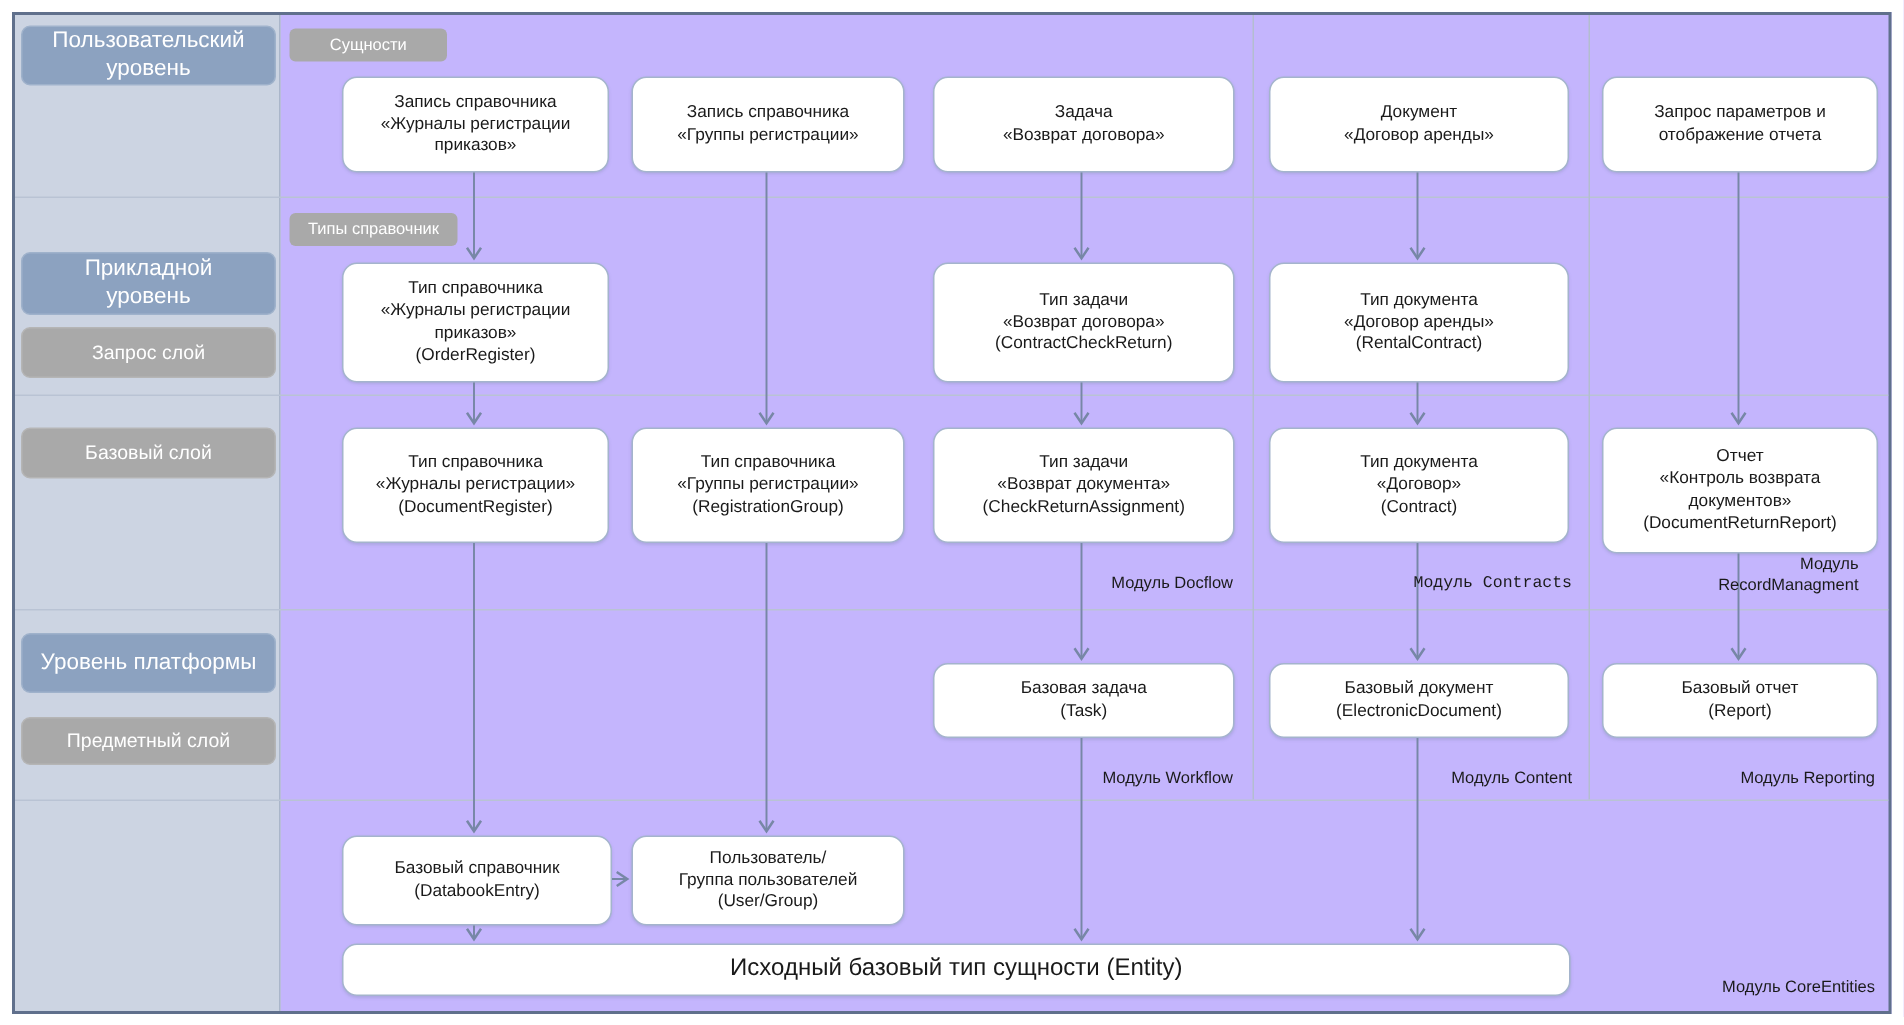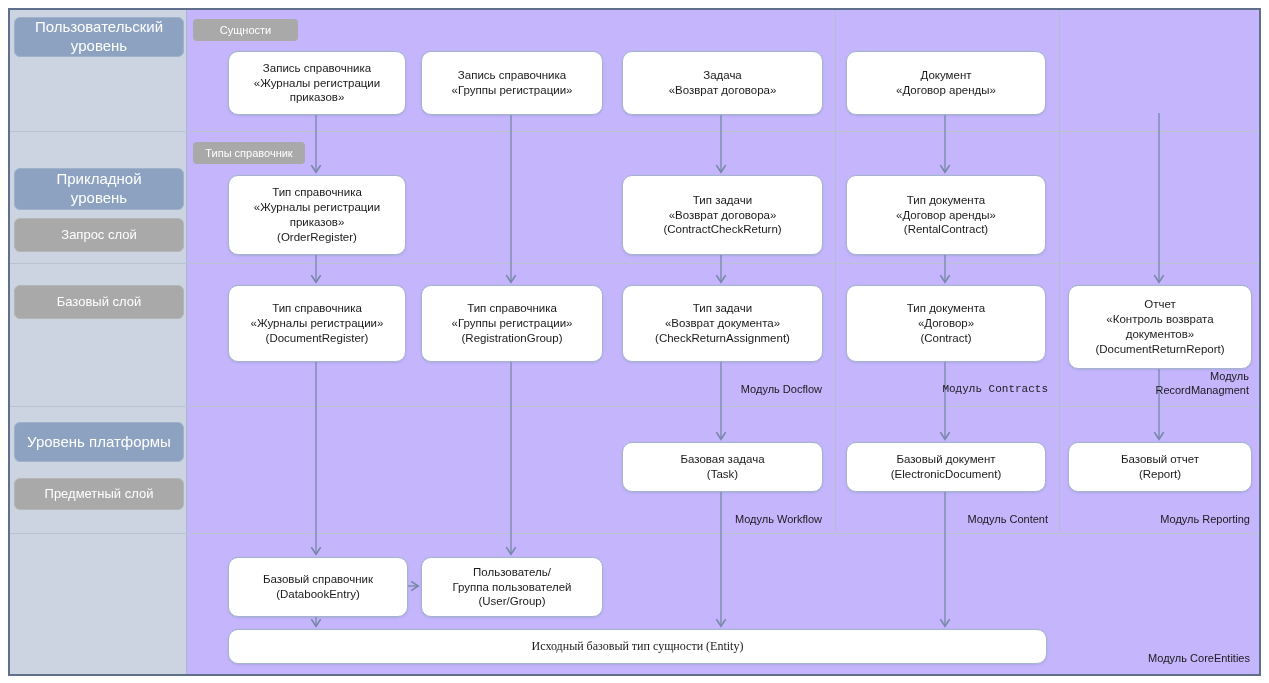--- a/index.html
+++ b/index.html
@@ -12,21 +12,21 @@
          display:flex;align-items:center;justify-content:center;text-align:center;
          white-space:pre-line;line-height:1.25;}
   .badge.blue{background:#8ca2c0;font-size:15px;border:1px solid #9fb2cb;}
   .badge.gray{background:#a9a9a9;font-size:13px;border:1px solid #b5b5b5;}
   .tag{position:absolute;background:#a9a9a9;color:#ffffff;font-size:11px;border-radius:4px;
        display:flex;align-items:center;justify-content:center;}
   .node{position:absolute;background:#ffffff;border:1.5px solid #a4b4cc;border-radius:10px;
         display:flex;align-items:center;justify-content:center;text-align:center;
         font-size:11.5px;line-height:1.3;color:#1a1a1a;white-space:pre-line;
         box-shadow:0 1px 2px rgba(120,135,166,0.3);}
-  .node.wide{font-size:12px;font-family:Liberation Serif, serif;}
+  .node.wide{font-size:16px;}
   .module{position:absolute;font-size:11px;color:#1a1a1a;text-align:right;white-space:pre-line;line-height:1.25;}
   svg.edges{position:absolute;left:0;top:0;pointer-events:none;}
 </style>
 </head>
 <body>
 
 <div id="diagram">
 
   <div class="sidebar"></div>
 
@@ -84,20 +84,22 @@
 
   <div class="node" style="left:218px;top:41px;width:176px;height:62px;">Запись справочника
 «Журналы регистрации
 приказов»</div>
   <div class="node" style="left:411px;top:41px;width:180px;height:62px;">Запись справочника
 «Группы регистрации»</div>
   <div class="node" style="left:612px;top:41px;width:199px;height:62px;">Задача
 «Возврат договора»</div>
   <div class="node" style="left:836px;top:41px;width:198px;height:62px;">Документ
 «Договор аренды»</div>
+  <div class="node" style="left:1058px;top:41px;width:182px;height:62px;">Запрос параметров и
+отображение отчета</div>
 
   <div class="node" style="left:218px;top:165px;width:176px;height:78px;">Тип справочника
 «Журналы регистрации
 приказов»
 (OrderRegister)</div>
   <div class="node" style="left:612px;top:165px;width:199px;height:78px;">Тип задачи
 «Возврат договора»
 (ContractCheckReturn)</div>
   <div class="node" style="left:836px;top:165px;width:198px;height:78px;">Тип документа
 «Договор аренды»
@@ -115,21 +117,21 @@
   <div class="node" style="left:836px;top:275px;width:198px;height:75px;">Тип документа
 «Договор»
 (Contract)</div>
   <div class="node" style="left:1058px;top:275px;width:182px;height:82px;">Отчет
 «Контроль возврата
 документов»
 (DocumentReturnReport)</div>
 
   <div class="module" style="right:437px;top:373px;">Модуль Docflow</div>
   <div class="module" style="right:211px;top:373px;font-family:Liberation Mono, monospace;">Модуль Contracts</div>
-  <div class="module" style="right:10px;top:360px;">Модуль
+  <div class="module" style="right:20px;top:360px;">Модуль
 RecordManagment</div>
 
   <div class="node" style="left:612px;top:432px;width:199px;height:48px;">Базовая задача
 (Task)</div>
   <div class="node" style="left:836px;top:432px;width:198px;height:48px;">Базовый документ
 (ElectronicDocument)</div>
   <div class="node" style="left:1058px;top:432px;width:182px;height:48px;">Базовый отчет
 (Report)</div>
 
   <div class="module" style="right:437px;top:503px;">Модуль Workflow</div>

